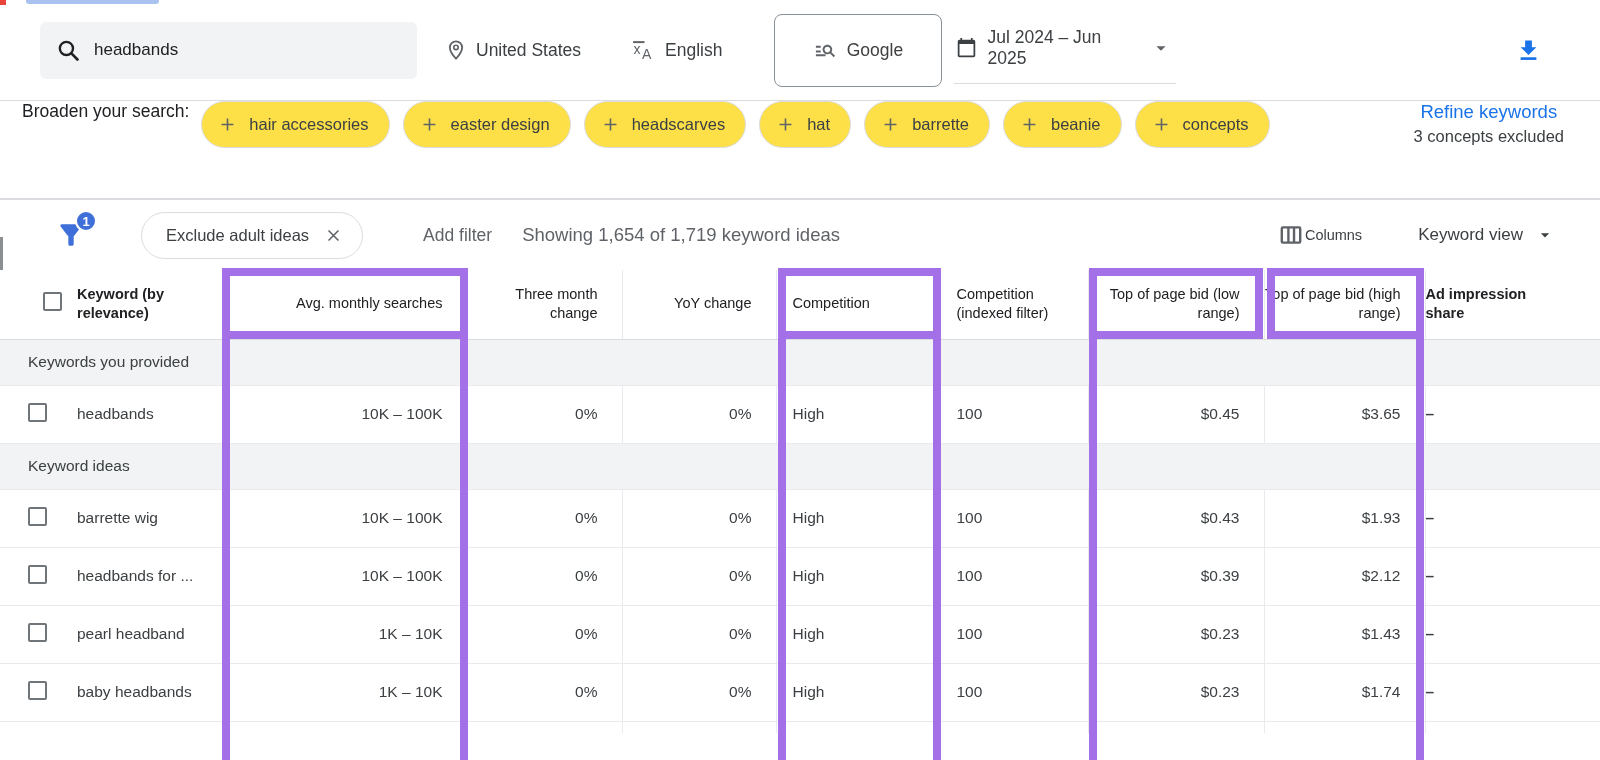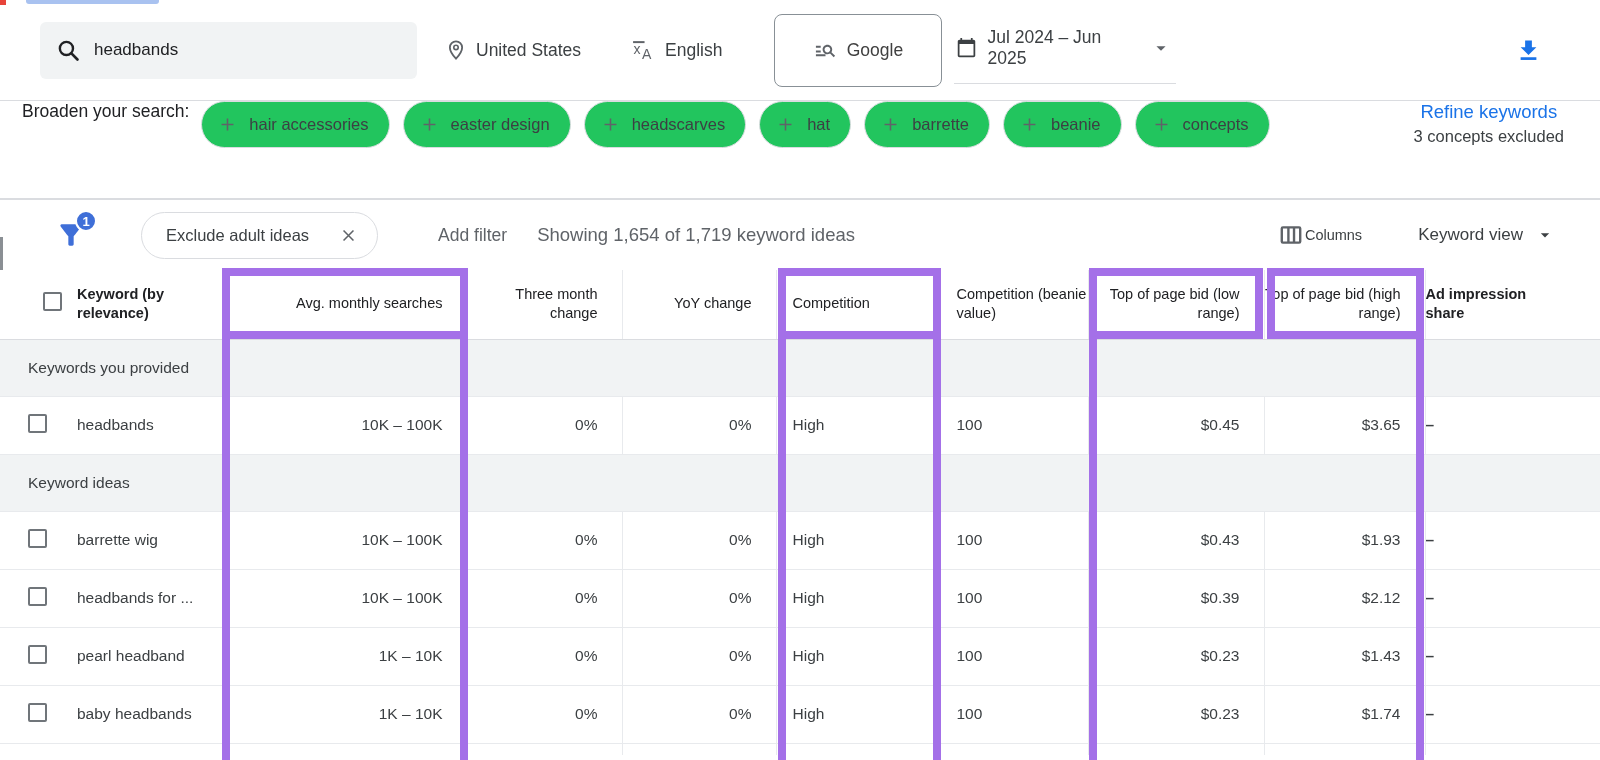--- a/index.html
+++ b/index.html
@@ -22,50 +22,50 @@
   .network-btn { display:flex; align-items:center; justify-content:center; gap:10px; width:168px; height:73px;
                  border:1px solid #889096; border-radius:8px; margin-right:12px; font-size:17.5px; color:#404040; }
   .date-wrap { display:flex; align-items:center; gap:10px; width:222px; border-bottom:1px solid #dadce0; padding:10px 4px 14px 2px; font-size:17.5px; color:#3c4043; }
   .date-wrap .caret { margin-left:auto; }
   .download-btn { margin-left:auto; margin-right:28px; display:flex; }
 
   
   .broaden-row { display:flex; align-items:flex-start; height:99px; border-bottom:2px solid #dadce0; padding:0 36px 0 22px; }
   .broaden-label { font-size:17.5px; color:#202124; margin-right:12px; white-space:nowrap; }
   .chip { display:flex; align-items:center; gap:12px; height:47px; padding:0 20px 0 16px; border:1px solid #dadce0; border-radius:24px;
-          margin-right:13px; font-size:16.5px; color:#3c4043; white-space:nowrap; background:#22c55e; }
+          margin-right:13px; font-size:16.5px; color:#3c4043; white-space:nowrap; background:#fde047; }
   .refine-block { margin-left:auto; text-align:center; }
   .refine-link { color:#1a73e8; font-size:18.5px; display:block; }
   .excluded-note { font-size:16.5px; color:#3c4043; margin-top:4px; }
 
   
   .filter-row { display:flex; align-items:center; height:70px; padding:0 45px 0 55px; }
   .funnel-wrap { position:relative; width:32px; height:34px; margin-right:54px; }
   .funnel-badge { position:absolute; top:-8px; right:-10px; width:22px; height:22px; border-radius:50%;
                   background:#3f6fd8; border:2px solid #fff; color:#fff; font-size:13px; font-weight:bold;
                   display:flex; align-items:center; justify-content:center; }
-  .exclude-chip { display:flex; align-items:center; gap:31px; height:47px; padding:0 20px 0 24px; border:1px solid #dadce0;
+  .exclude-chip { display:flex; align-items:center; gap:16px; height:47px; padding:0 20px 0 24px; border:1px solid #dadce0;
                   border-radius:24px; font-size:16.5px; color:#3c4043; margin-right:60px; }
   .add-filter { font-size:17.5px; color:#5f6368; margin-right:30px; }
   .showing { font-size:18.5px; color:#5f6368; }
   .columns-btn { margin-left:auto; display:flex; flex-direction:row; align-items:center; gap:1px; margin-right:56px; font-size:14.5px; color:#3c4043; }
   .view-btn { display:flex; align-items:center; gap:12px; font-size:17px; color:#3c4043; }
 
   
   table { width:1600px; border-collapse:collapse; table-layout:fixed; }
   th { height:69px; vertical-align:middle; font-size:14.5px; font-weight:normal; color:#202124; line-height:1.35; border-bottom:1px solid #dadce0; }
   td { height:58px; vertical-align:middle; font-size:15.5px; color:#3c4043; border-bottom:1px solid #e8eaed; background:#fff; }
   th:nth-child(n+2):not(:last-child), tr.data-row td:nth-child(n+2):not(:last-child), tr.filler-row td:nth-child(n+2):not(:last-child) { border-right:1px solid #e8eaed; }
   .c-check { padding-left:28px; }
   .cb { display:inline-block; width:19px; height:19px; border:2px solid #70757a; border-radius:2px; background:#fff; }
   .th-kw { font-weight:bold; text-align:left; }
   .al { text-align:left; padding-left:16px; }
   .ar { text-align:right; padding-right:24px; }
   .ar-last { text-align:left; padding-right:40px;font-weight:bold; }
-  td.band { background:#f1f3f4; height:57px; padding-left:28px; font-size:15.5px; color:#3c4043; }
+  td.band { background:#f1f3f4; height:46px; padding-left:28px; font-size:15.5px; color:#3c4043; }
   tr.filler-row td { height:12px; border-bottom:none; }
 
   
   .ann { position:absolute; border:8px solid #a470e8; pointer-events:none; z-index:9; }
   .ann-col { border-top:none; border-bottom:none; }
 
   svg { display:block; }
 </style>
 </head>
 <body>
@@ -264,21 +264,21 @@
         <col style="width:175px">
     </colgroup>
     <thead>
       <tr>
         <th class="c-check"><span class="cb"></span></th>
         <th class="th-kw">Keyword (by relevance)</th>
         <th class="ar">Avg. monthly searches</th>
         <th class="ar">Three month change</th>
         <th class="ar">YoY change</th>
         <th class="al">Competition</th>
-        <th class="al">Competition (beanie value)</th>
+        <th class="al">Competition (indexed filter)</th>
         <th class="ar">Top of page bid (low range)</th>
         <th class="ar">Top of page bid (high range)</th>
         <th class="ar-last">Ad impression share</th>
       </tr>
     </thead>
     <tbody>
       <tr>
         <td class="band" colspan="10">Keywords you provided</td>
       </tr>
       <tr class="data-row">

